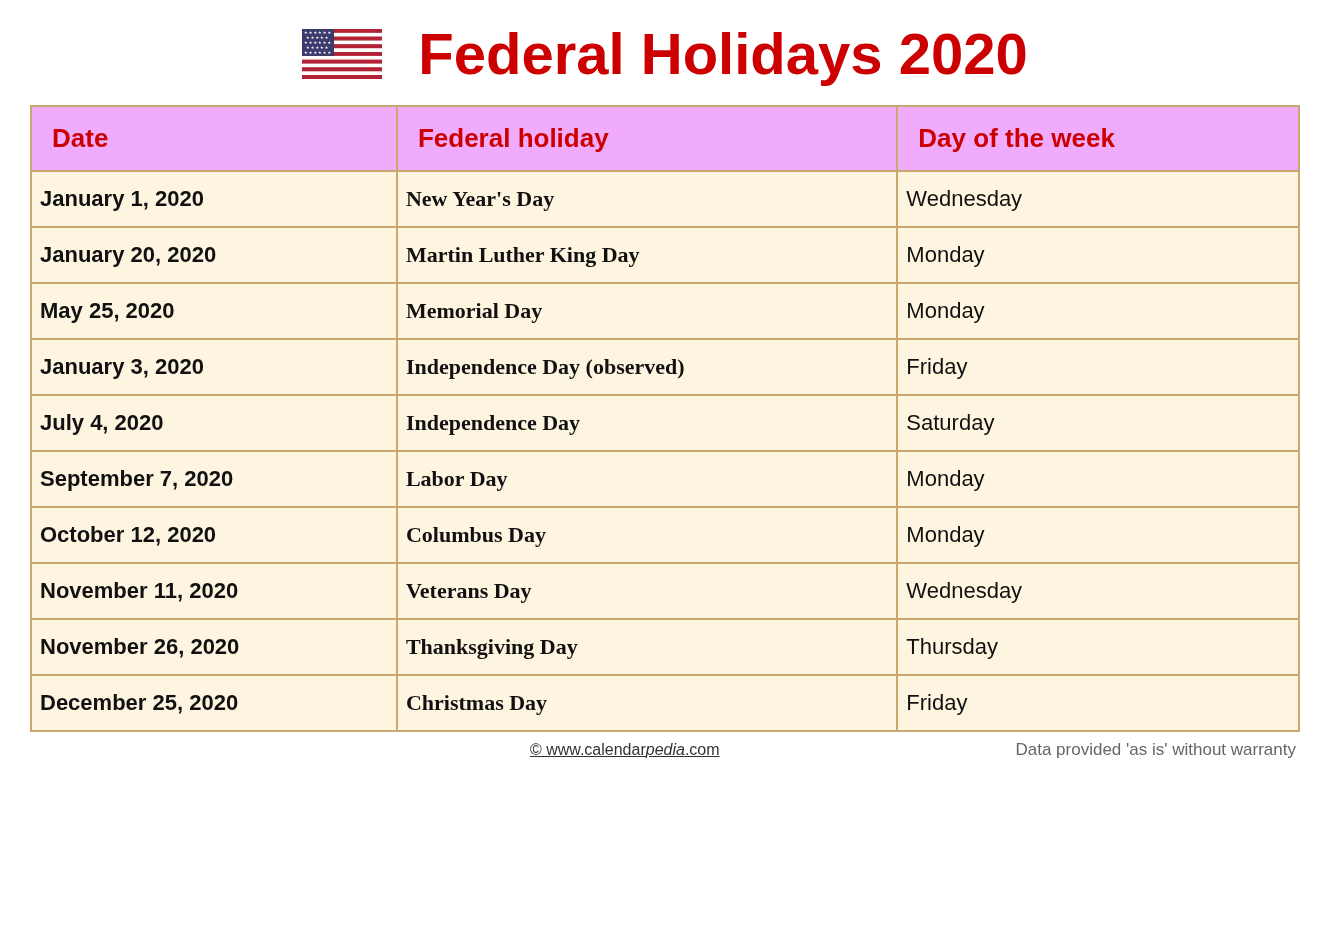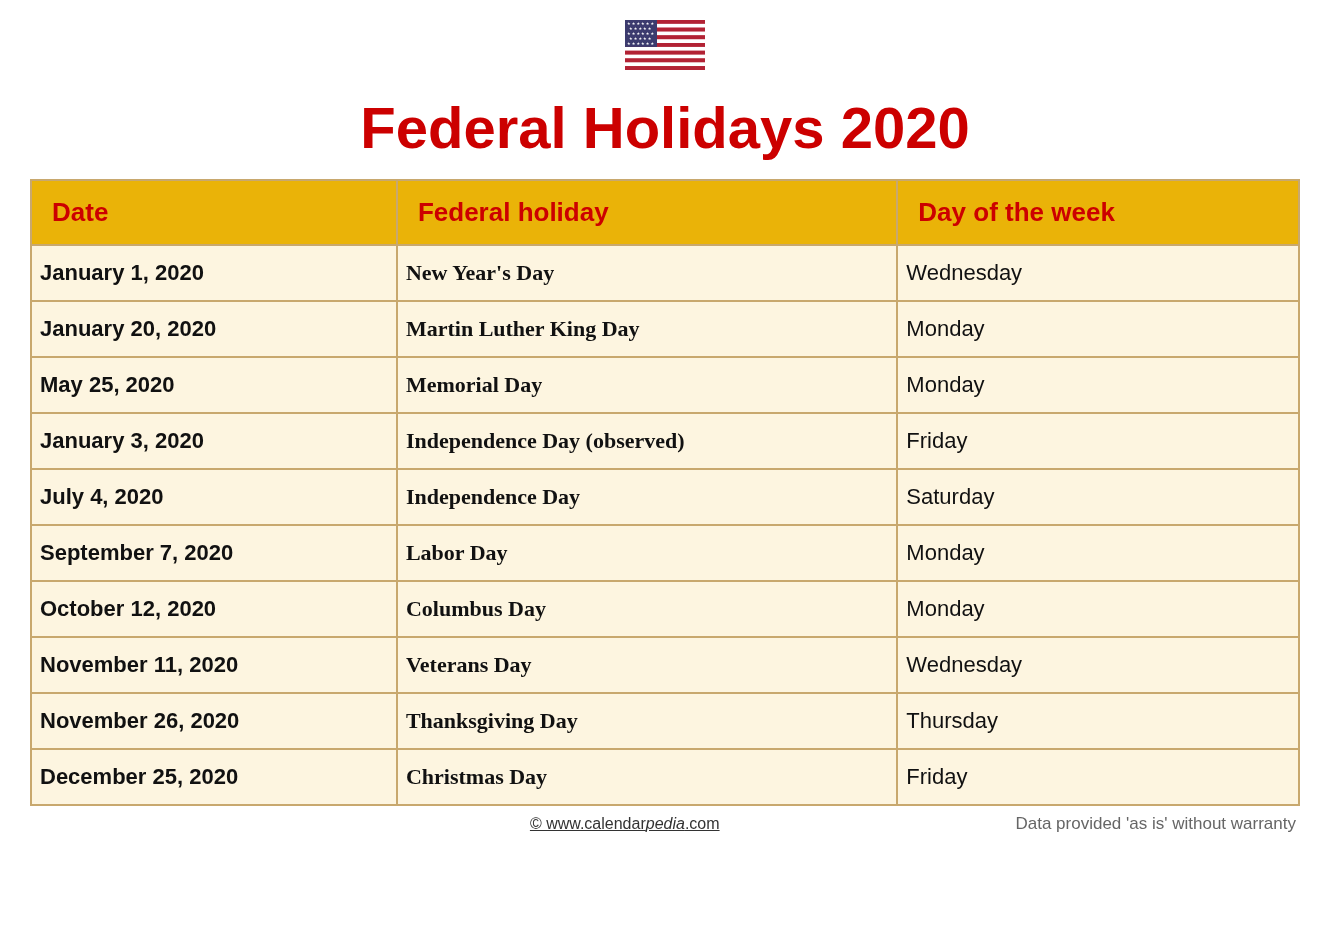--- a/index.html
+++ b/index.html
@@ -17,24 +17,23 @@
       flex-direction: column;
       align-items: center;
       justify-content: flex-start;
       padding: 20px 30px 10px 30px;
     }
 
     .header {
       display: flex;
       align-items: center;
       justify-content: center;
-      gap: 24px;
+      gap: 36px;
       margin-bottom: 18px;
       width: 100%;
-      flex-direction: column;
     }
 
     .flag {
       width: 80px;
       height: 50px;
       flex-shrink: 0;
     }
 
     .title {
       font-size: 58px;
@@ -48,21 +47,21 @@
       border: 2px solid #c8a86e;
     }
 
     table {
       width: 100%;
       border-collapse: collapse;
       background: #fdf5e0;
     }
 
     thead tr {
-      background: #eab308;
+      background: #f0abfc;
     }
 
     thead th {
       padding: 16px 20px;
       text-align: left;
       font-size: 26px;
       font-weight: bold;
       color: #cc0000;
       border-bottom: 2px solid #c8a86e;
       border-right: 2px solid #c8a86e;

